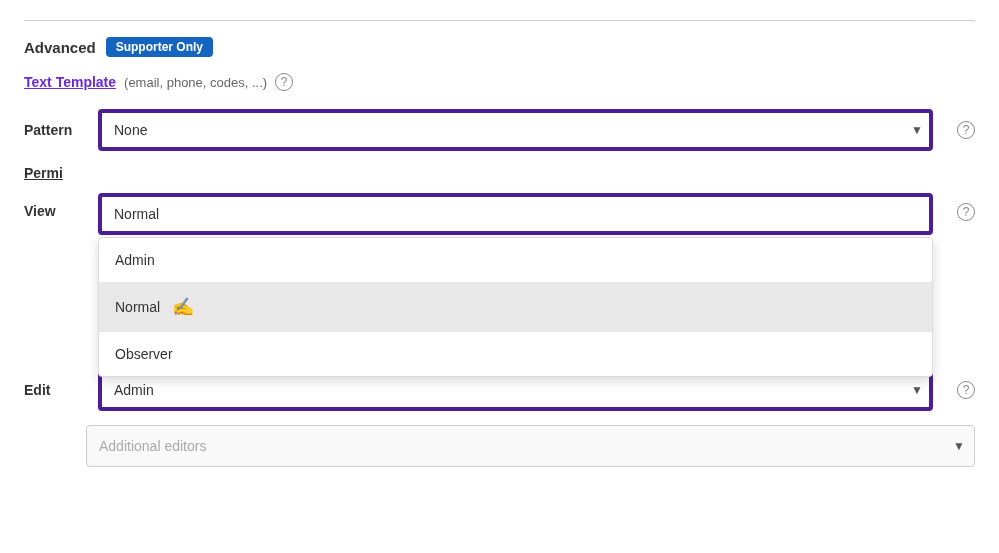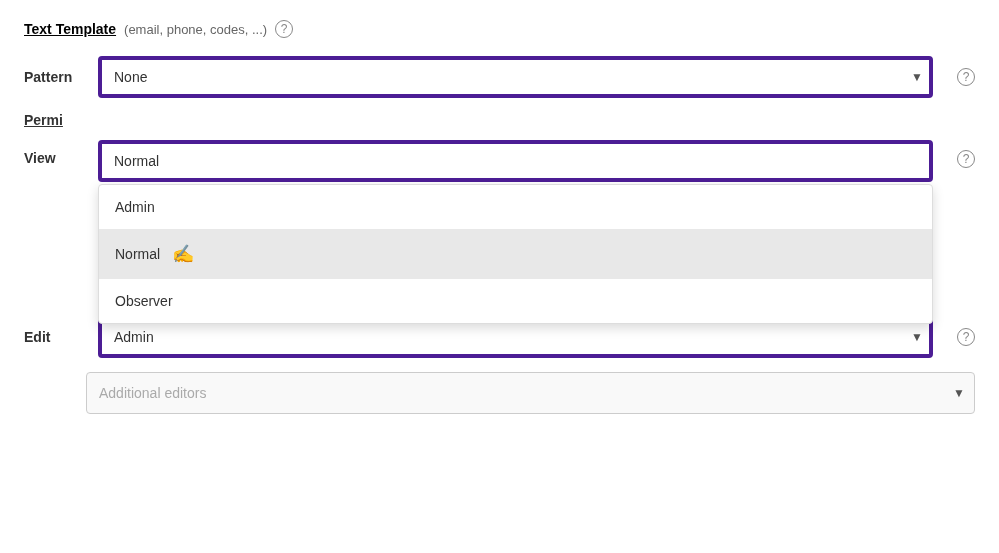--- a/index.html
+++ b/index.html
@@ -44,21 +44,21 @@
     .text-template-row {
       display: flex;
       align-items: center;
       gap: 8px;
       margin-bottom: 18px;
     }
     .text-template-label {
       font-size: 14px;
       font-weight: bold;
       text-decoration: underline;
-      color: #000000;
+      color: #6d28d9;
     }
     .text-template-hint {
       font-size: 13px;
       color: #666;
     }
     .help-icon {
       width: 18px;
       height: 18px;
       border: 1.5px solid #888;
       border-radius: 50%;
@@ -149,20 +149,24 @@
       font-size: 14px;
       color: #aaa;
       cursor: pointer;
     }
   </style>
 </head>
 <body>
 
 <div class="page-container">
 
+  <div class="section-header">
+    <span class="section-title">Advanced</span>
+    <span class="badge-supporter">Supporter Only</span>
+  </div>
 
   <div class="text-template-row">
     <span class="text-template-label">Text Template</span>
     <span class="text-template-hint">(email, phone, codes, ...)</span>
     <span class="help-icon">?</span>
   </div>
 
   <div class="form-row">
     <span class="form-label">Pattern</span>
     <div class="select-wrapper">

